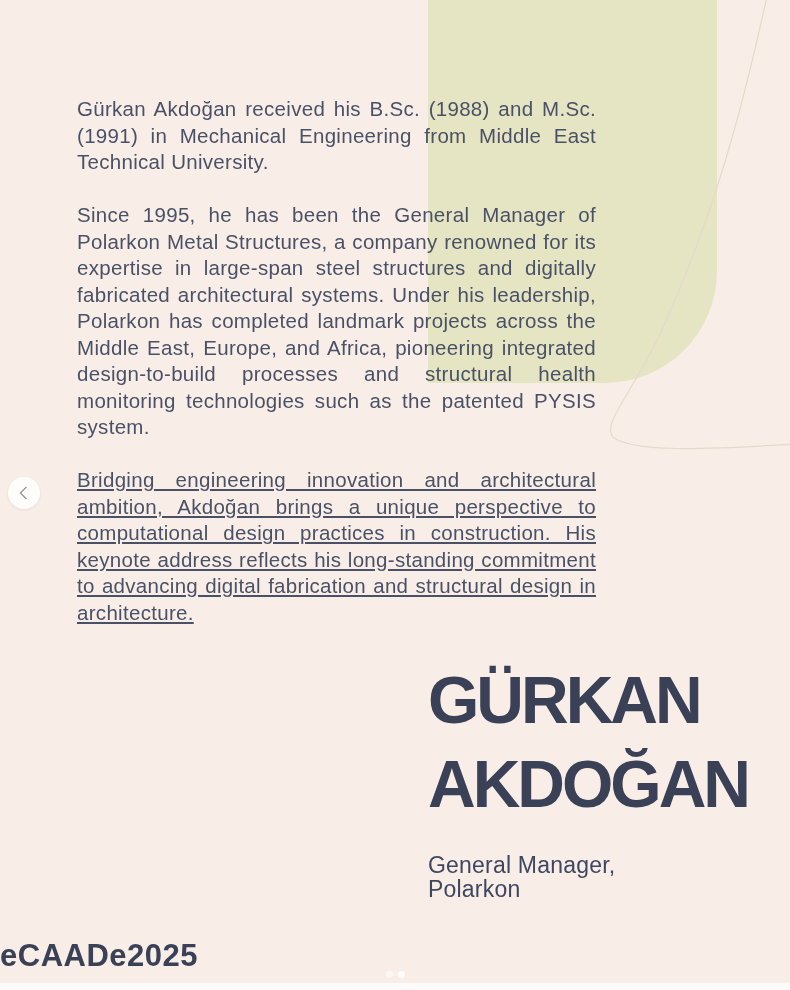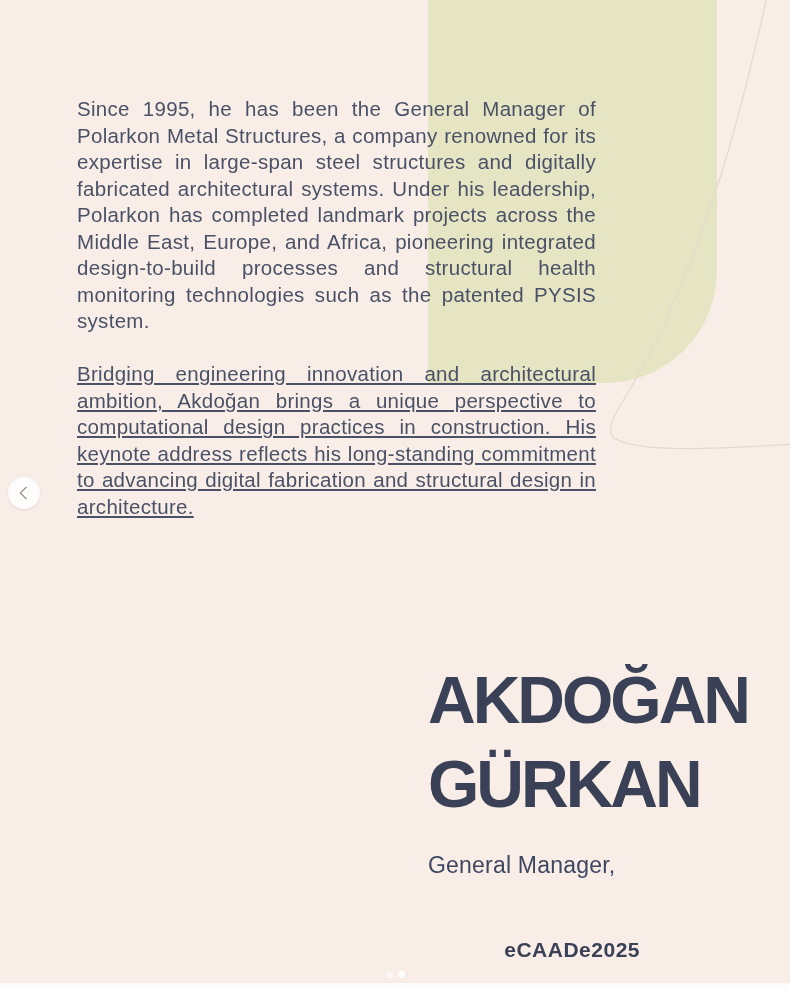--- a/index.html
+++ b/index.html
@@ -70,23 +70,23 @@
     line-height: 24px;
     letter-spacing: 0.2px;
   }
 
   
   .footer-brand {
     position: absolute;
     left: 0;
     top: 938px;
     width: 640px;
-    text-align: right;
+    text-align: left;
     color: #3a4156;
-    font-size: 21px;
+    font-size: 31px;
     font-weight: 700;
     letter-spacing: 0.5px;
   }
 
   
   .dots {
     position: absolute;
     left: 0;
     top: 971px;
     width: 790px;
@@ -145,29 +145,31 @@
 
 <div class="canvas">
 
   <div class="accent-shape"></div>
 
   <svg class="curve-svg" viewBox="0 0 790 990" xmlns="http://www.w3.org/2000/svg">
     <path d="M 768,-8 C 742,110 716,210 662,330 C 630,398 600,425 614,438 C 636,452 700,450 795,444" fill="none" stroke="#e4dacb" stroke-width="1.2"></path>
   </svg>
 
   <div class="bio">
+    <p>Gürkan Akdoğan received his B.Sc. (1988) and M.Sc. (1991) in Mechanical Engineering from Middle East Technical University.</p>
     <p>Since 1995, he has been the General Manager of Polarkon Metal Structures, a company renowned for its expertise in large-span steel structures and digitally fabricated architectural systems. Under his leadership, Polarkon has completed landmark projects across the Middle East, Europe, and Africa, pioneering integrated design-to-build processes and structural health monitoring technologies such as the patented PYSIS system.</p>
     <p>Bridging engineering innovation and architectural ambition, Akdoğan brings a unique perspective to computational design practices in construction. His keynote address reflects his long-standing commitment to advancing digital fabrication and structural design in architecture.</p>
   </div>
 
   <div class="name-block">
+    <div class="name-line">GÜRKAN</div>
     <div class="name-line">AKDOĞAN</div>
-    <div class="name-line">GÜRKAN</div>
     <div class="role-block">
       <div>General Manager,</div>
+      <div>Polarkon</div>
     </div>
   </div>
 
   <div class="footer-brand">eCAADe2025</div>
 
   <div class="dots">
     <span class="dot dim"></span>
     <span class="dot"></span>
   </div>
 

